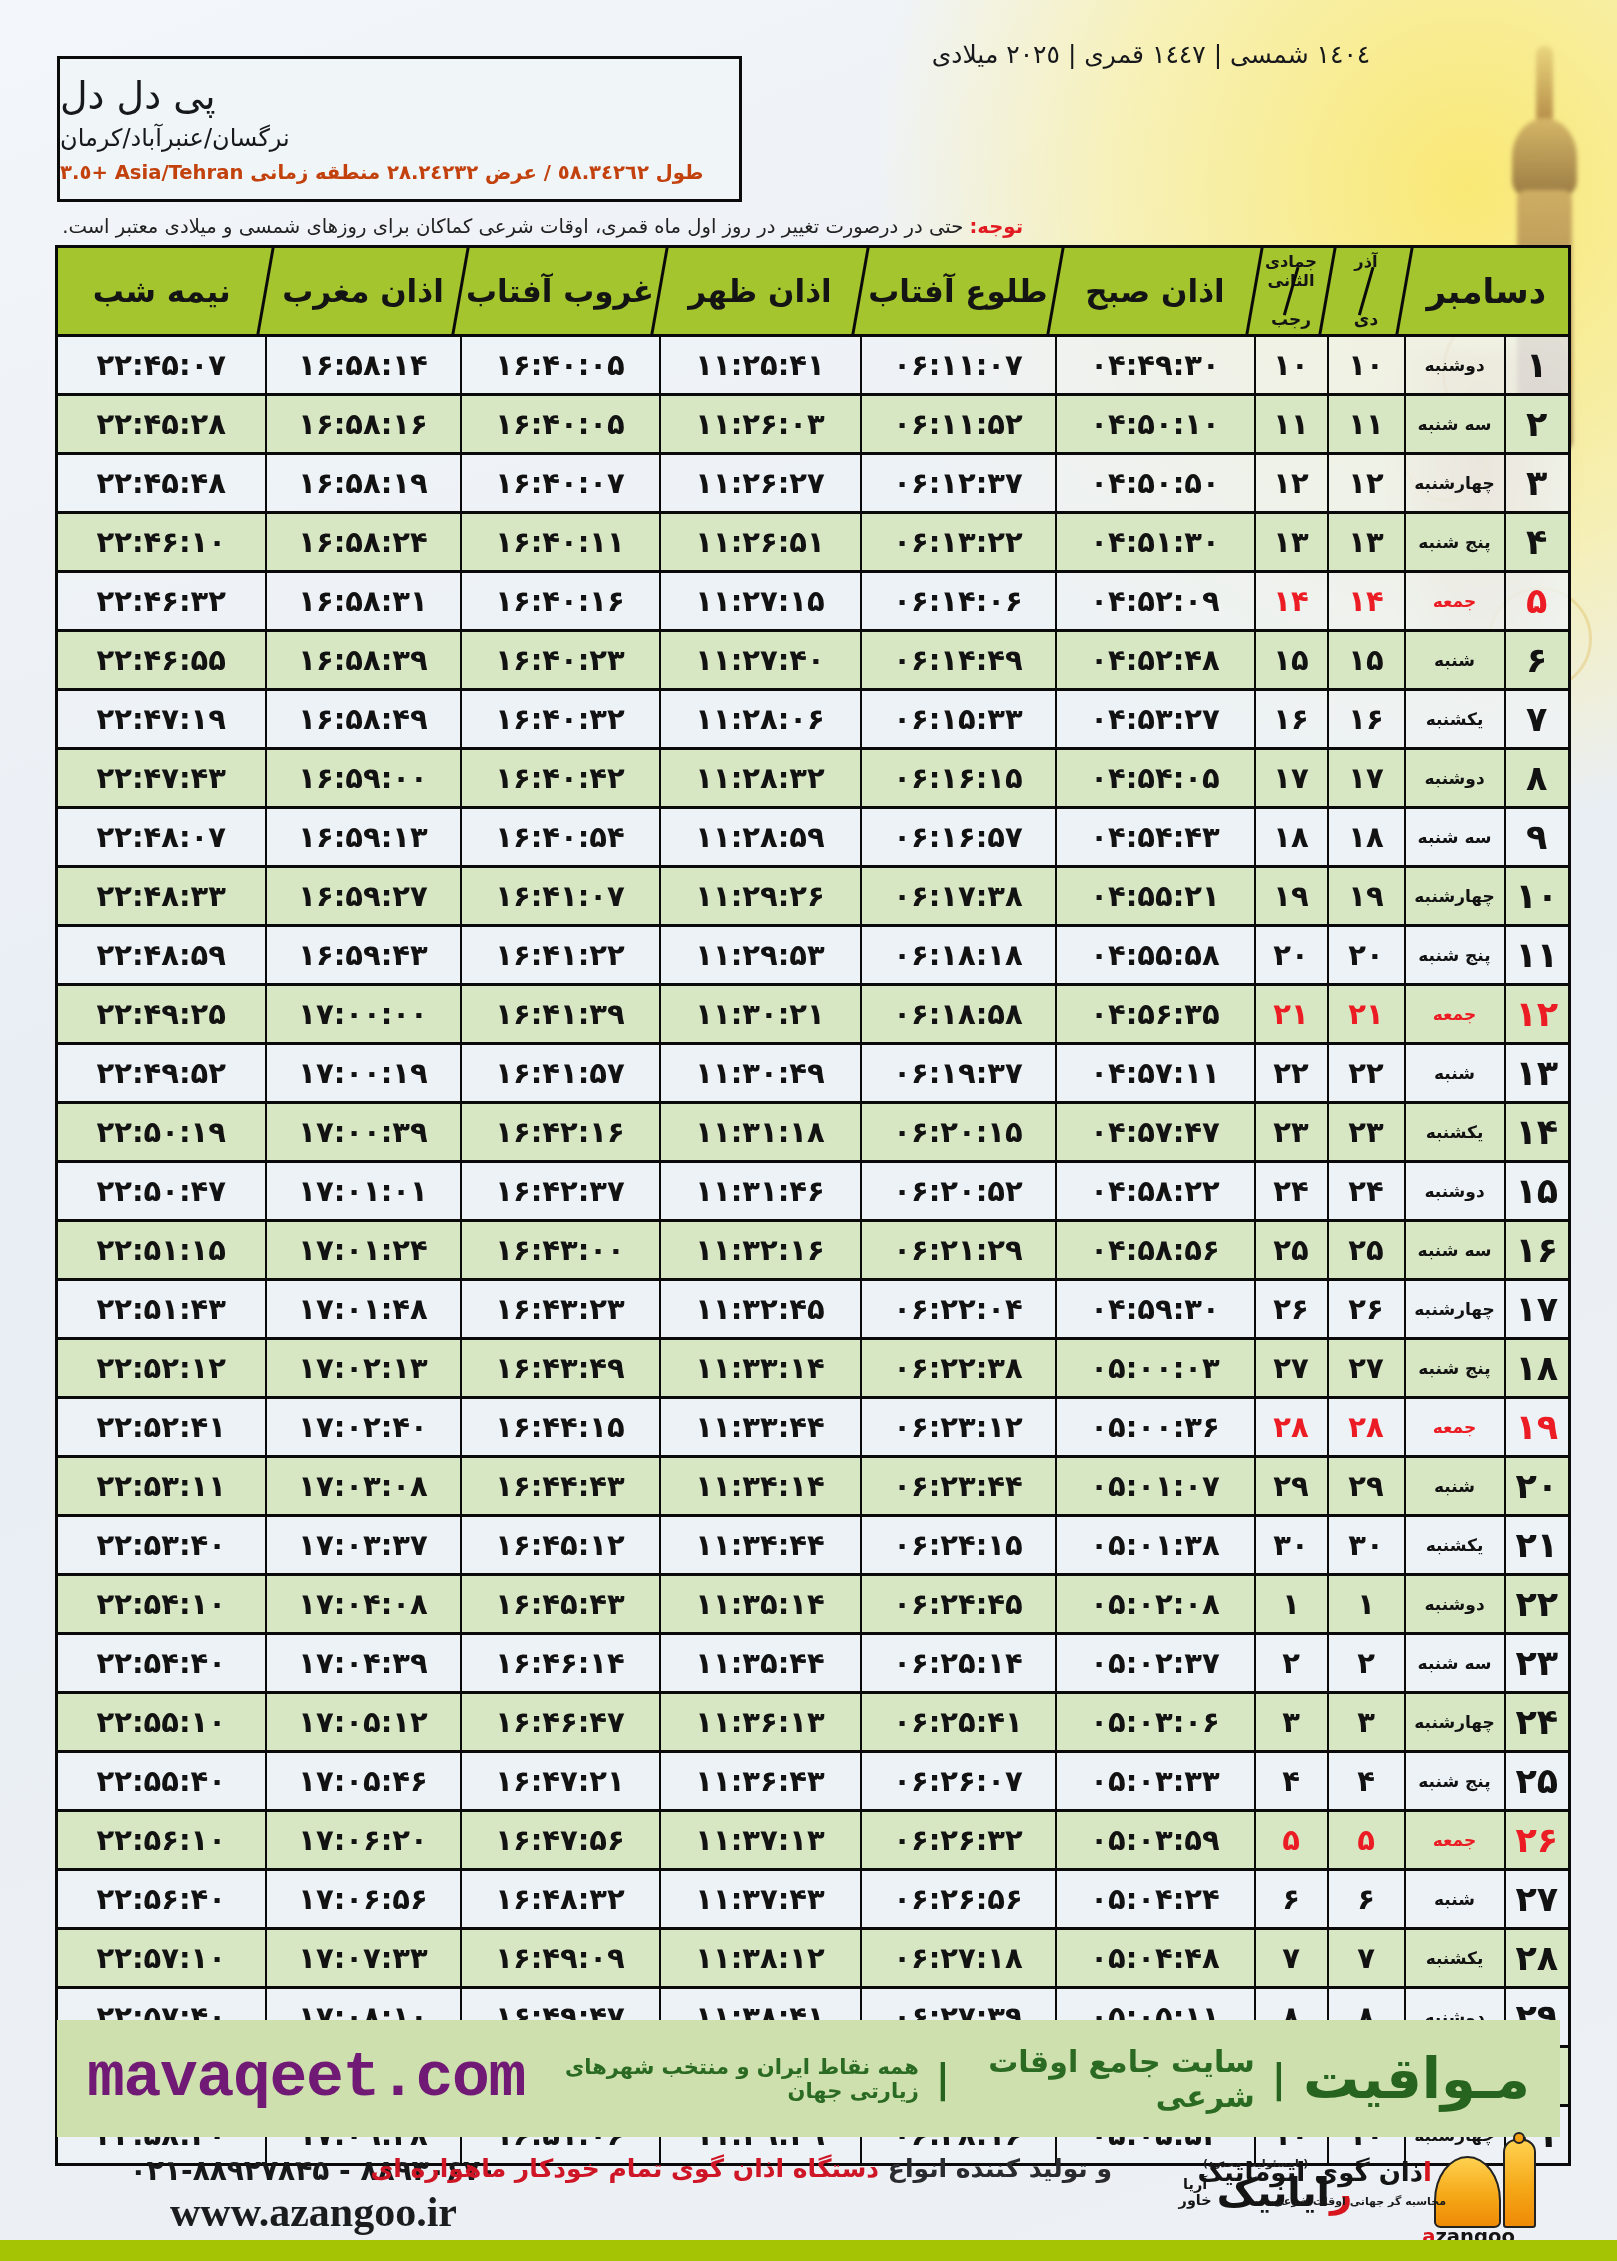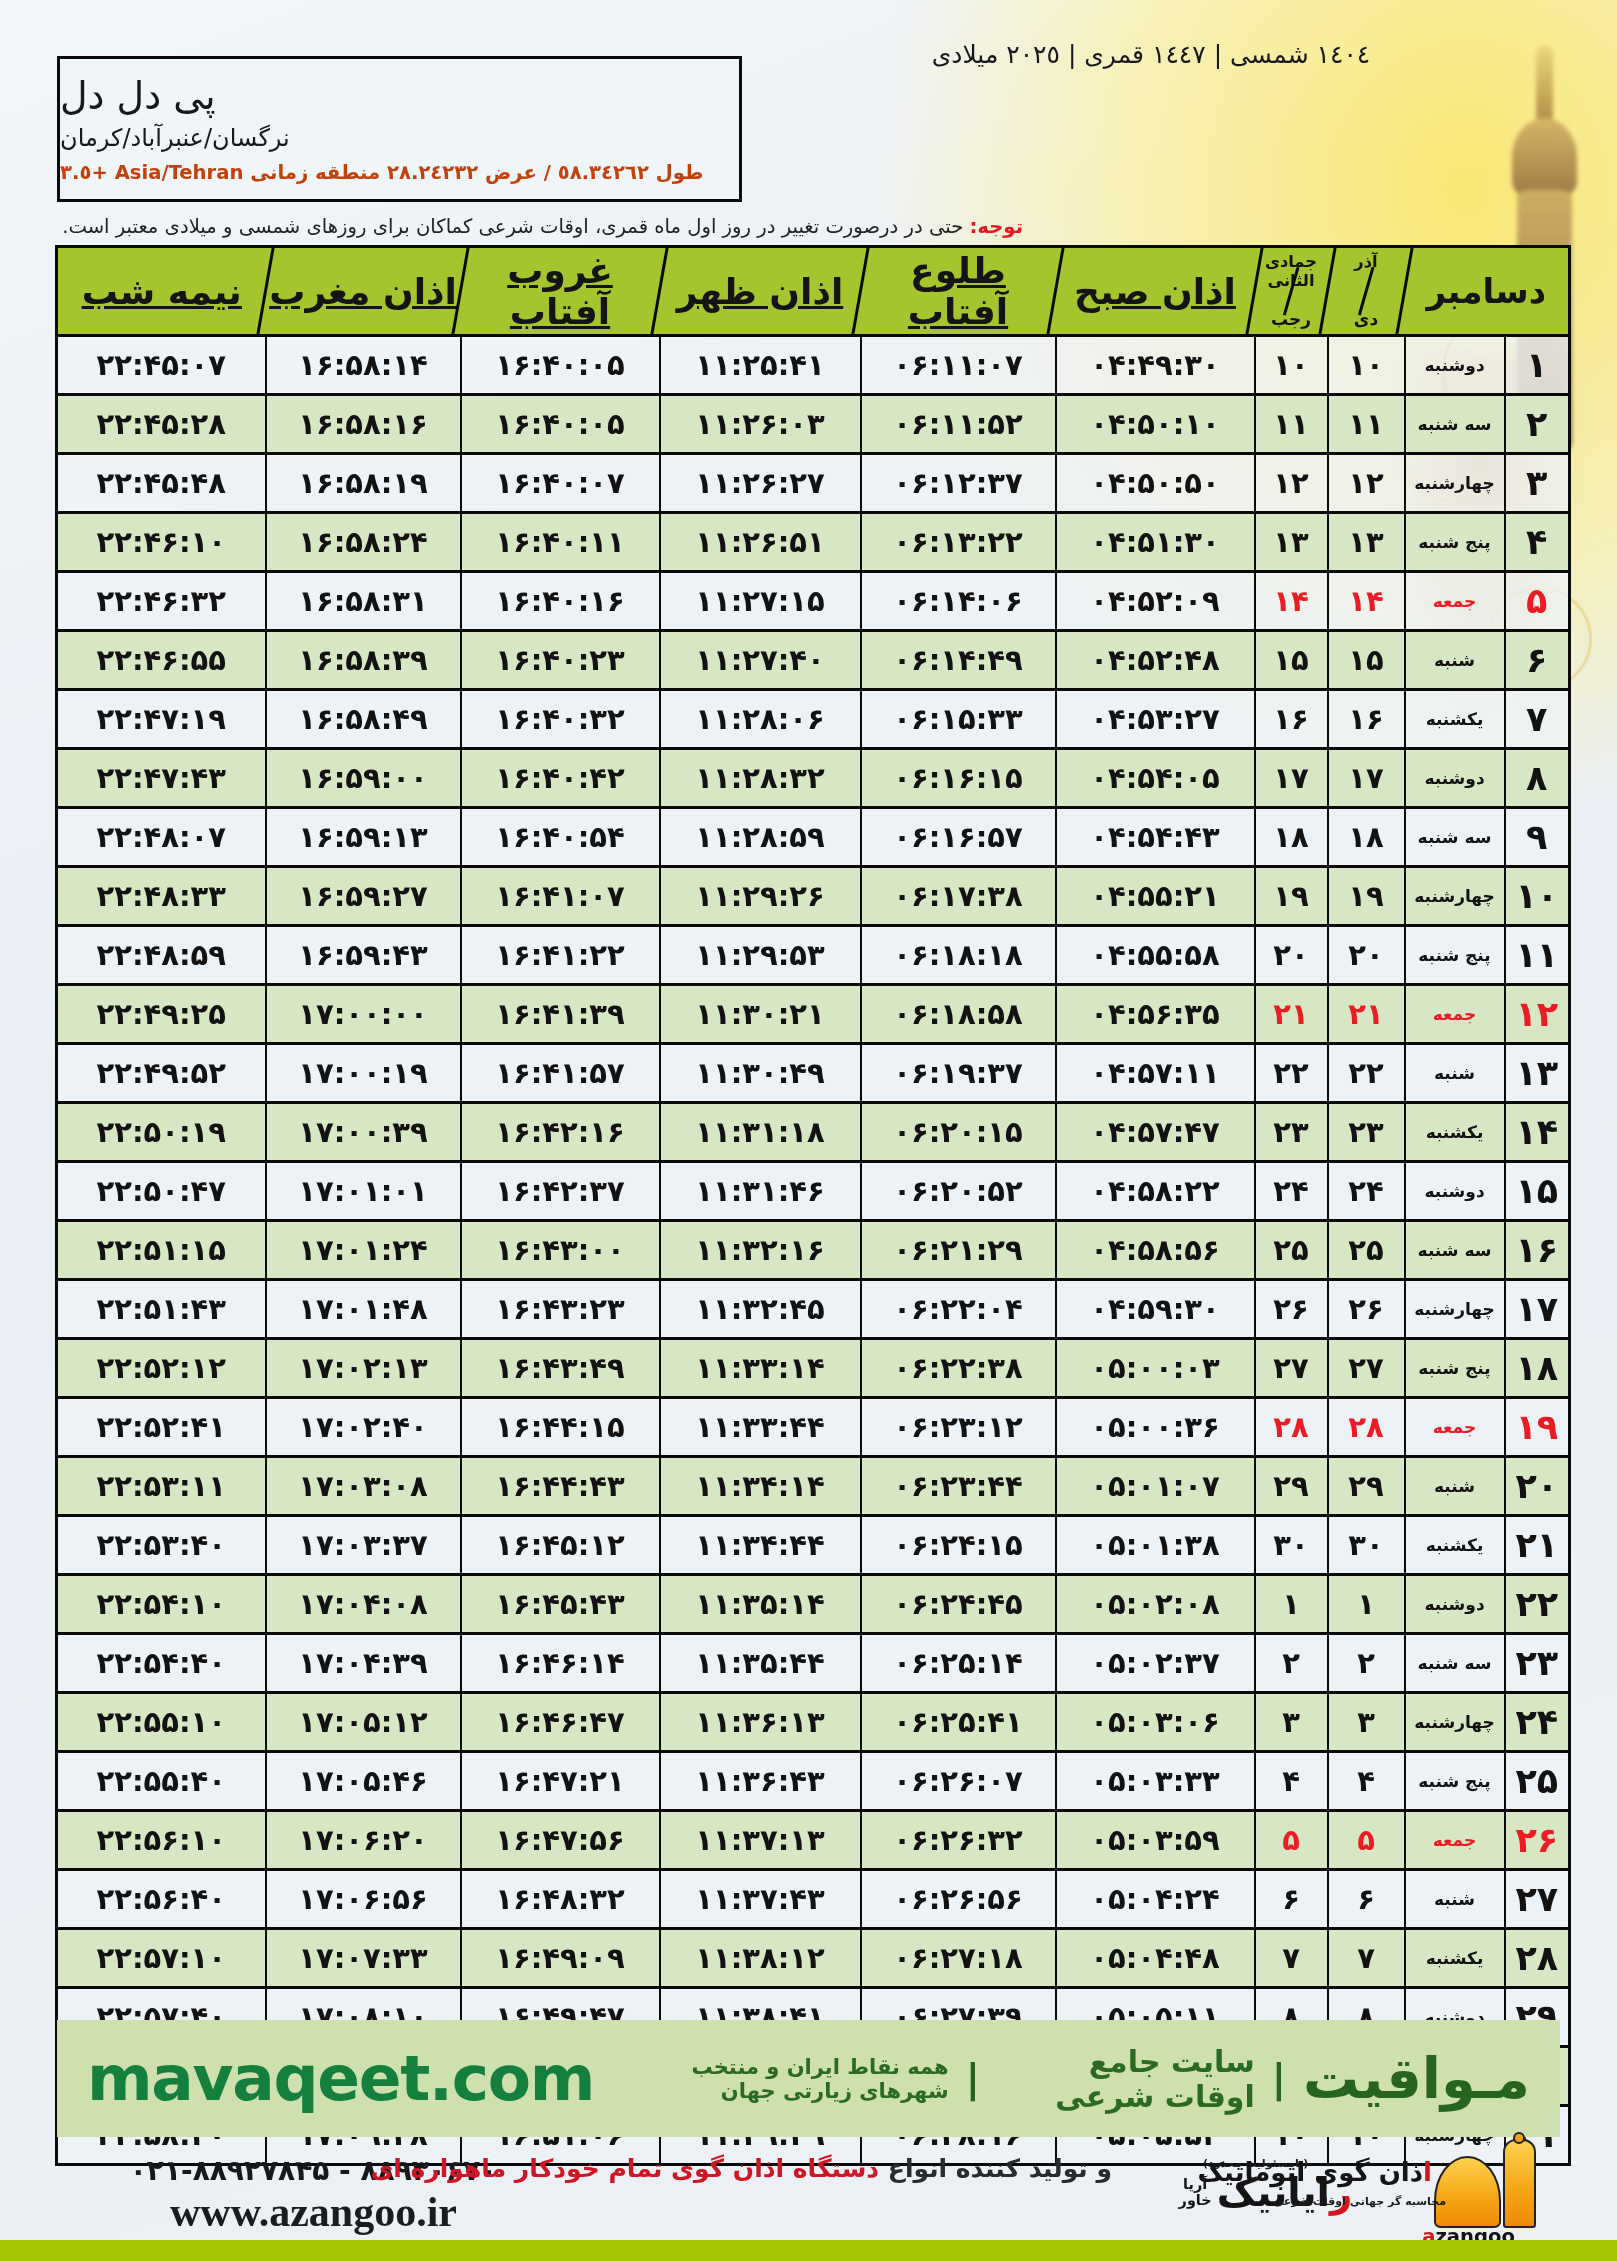--- a/index.html
+++ b/index.html
@@ -40,21 +40,21 @@
   
   .notice{position:absolute;left:57px;top:215px;width:966px;z-index:2;direction:rtl;text-align:right;font-size:19.6px;color:#222;white-space:nowrap;}
   .notice .warn{color:#e11b21;font-weight:bold;}
 
   
   table.prayer{position:absolute;left:55px;top:245px;width:1514px;z-index:1;
     border-collapse:collapse;border:3.9px solid #0a0a0a;table-layout:fixed;}
   table.prayer th{background:#a5c52f;height:84px;border:none;position:relative;
     font-weight:bold;color:#141414;vertical-align:middle;}
   thead tr{border-bottom:3.9px solid #0a0a0a;}
-  th.h-main{font-size:36px;text-decoration:underline;}
+  th.h-main{font-size:31px;}
   th.h-dec{font-size:34px;}
   th:not(:first-child)::after{content:"";position:absolute;right:-2px;top:0;bottom:0;width:3.3px;background:#0a0a0a;transform:skewX(-10deg);}
   th .split-top{position:absolute;top:3.9px;left:0;right:0;font-size:16.3px;font-weight:bold;}
   th .split-bottom{position:absolute;bottom:5.2px;left:0;right:0;font-size:17px;font-weight:bold;}
   th .diag{position:absolute;left:50%;top:50%;width:2.6px;height:58%;background:#0a0a0a;transform:translate(-50%,-50%) rotate(16deg);}
   table.prayer td{border:2px solid #0a0a0a;border-top-width:3.9px;border-bottom-width:3.9px;
     height:54px;text-align:center;vertical-align:middle;color:#121212;font-weight:bold;}
   tbody tr:nth-child(odd) td{background:rgba(238,242,246,.80);}
   tbody tr:nth-child(even) td{background:#d8e7c3;}
   td.c-time{font-size:29px;}
@@ -63,21 +63,21 @@
   td.c-day{font-size:35px;}
   tr.fri td.c-day,tr.fri td.c-weekday,tr.fri td.c-num{color:#ec1c24;}
 
   
   .banner{position:absolute;left:57px;top:2020px;width:1503px;height:117px;background:#cde0ad;z-index:2;
     direction:rtl;display:flex;align-items:center;padding:0 30px;box-sizing:border-box;gap:17px;}
   .banner .brand{font-size:56px;font-weight:bold;color:#27641f;}
   .banner .sep{font-size:39px;font-weight:bold;color:#27641f;}
   .banner .tagline{font-size:30px;font-weight:bold;color:#2b6a22;}
   .banner .scope{font-size:21px;font-weight:bold;color:#2b6a22;}
-  .banner .url{margin-right:auto;direction:ltr;font-size:63px;font-weight:bold;color:#15803d;letter-spacing:-1.3px;}
+  .banner .url{margin-right:auto;direction:ltr;font-size:63px;font-weight:bold;color:#701a75;letter-spacing:-1.3px;font-family:Liberation Mono, monospace;}
 
   
   .contact{position:absolute;left:98px;top:2154px;width:431px;text-align:center;z-index:2;}
   .contact .phones{direction:ltr;font-size:28px;font-weight:bold;color:#17181a;}
   .contact .site{font-family:"Liberation Serif","DejaVu Serif",serif;font-size:42px;font-weight:600;color:#1b1c1e;margin-top:1.3px;}
   .slogan{position:absolute;right:506px;top:2150px;width:718px;z-index:2;direction:rtl;text-align:right;}
   .slogan .line{font-size:25px;font-weight:bold;white-space:nowrap;line-height:1.55;}
   .slogan .blk{color:#2a2b2e;}
   .slogan .red{color:#cf1626;}
   .rayanik{position:absolute;left:1174px;top:2157px;width:183px;z-index:2;direction:rtl;text-align:center;}

